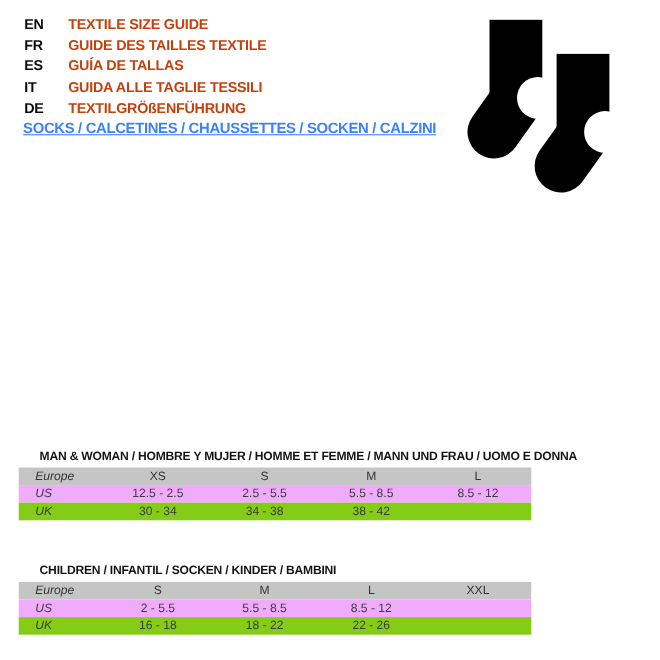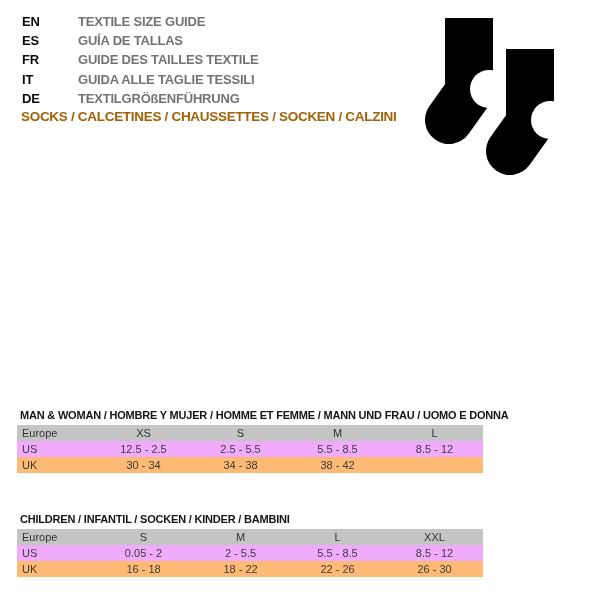--- a/index.html
+++ b/index.html
@@ -12,80 +12,80 @@
   .page {
     position: relative;
     width: 600px;
     height: 600px;
     background: #ffffff;
     overflow: hidden;
   }
 
   
   .lang-list { position: absolute; left: 22px; top: 12px; }
-  .lang-row { display: flex; height: 19.2px; align-items: center; gap: 16px; }
+  .lang-row { display: flex; height: 19.2px; align-items: center; }
   .lang-code {
     width: 40px; flex: 0 0 40px;
     font-weight: bold; font-size: 13px; color: #0a0a0a; letter-spacing: -0.2px;
   }
   .lang-label {
-    font-weight: bold; font-size: 13px; color: #737373;
+    font-weight: bold; font-size: 13px; color: #c2410c;
     letter-spacing: -0.2px; white-space: nowrap;
   }
 
   
   .category {
     position: absolute; left: 21px; top: 109px;
-    font-weight: bold; font-size: 13.5px; color: #a16207;
-    letter-spacing: -0.3px; white-space: nowrap;
+    font-weight: bold; font-size: 13.5px; color: #3b82f6;
+    letter-spacing: -0.3px; white-space: nowrap; text-decoration: underline;
   }
 
   
   .socks-svg { position: absolute; left: 420px; top: 14px; width: 160px; height: 180px; }
 
   
   .size-table { position: absolute; left: 17px; width: 466px; }
   .size-table.t1 { top: 409px; }
   .size-table.t2 { top: 513px; }
   .table-title {
     font-size: 11px; font-weight: bold; color: #141414;
-    letter-spacing: -0.2px; margin: 0 0 4px 3px; white-space: nowrap;
+    letter-spacing: -0.2px; margin: 0 0 4px 19px; white-space: nowrap;
   }
   .trow {
     display: grid;
     grid-template-columns: 78px 1fr 1fr 1fr 1fr;
     height: 16px;
     background: #f0abfc;
   }
   .trow.thead { background: #c5c5c5; }
-  .trow.alt   { background: #fdba74; }
+  .trow.alt   { background: #84cc16; }
   .cell {
     font-size: 11px; color: #3c3c3c; line-height: 16px;
     text-align: center; white-space: nowrap; overflow: hidden;
   }
-  .cell.cfirst { text-align: left; padding-left: 5px; }
+  .cell.cfirst { text-align: left; padding-left: 15px; font-style: italic; }
   .trow.thead .cell { color: #333333; }
 </style>
 </head>
 <body>
 
 <div class="page">
 
   <div class="lang-list">
     <div class="lang-row">
       <span class="lang-code">EN</span>
       <span class="lang-label">TEXTILE SIZE GUIDE</span>
     </div>
     <div class="lang-row">
+      <span class="lang-code">FR</span>
+      <span class="lang-label">GUIDE DES TAILLES TEXTILE</span>
+    </div>
+    <div class="lang-row">
       <span class="lang-code">ES</span>
       <span class="lang-label">GUÍA DE TALLAS</span>
-    </div>
-    <div class="lang-row">
-      <span class="lang-code">FR</span>
-      <span class="lang-label">GUIDE DES TAILLES TEXTILE</span>
     </div>
     <div class="lang-row">
       <span class="lang-code">IT</span>
       <span class="lang-label">GUIDA ALLE TAGLIE TESSILI</span>
     </div>
     <div class="lang-row">
       <span class="lang-code">DE</span>
       <span class="lang-label">TEXTILGRÖßENFÜHRUNG</span>
     </div>
   </div>
@@ -133,27 +133,25 @@
     <div class="table-title">CHILDREN / INFANTIL / SOCKEN / KINDER / BAMBINI</div>
     <div class="trow thead">
       <div class="cell cfirst">Europe</div>
       <div class="cell">S</div>
       <div class="cell">M</div>
       <div class="cell">L</div>
       <div class="cell">XXL</div>
     </div>
     <div class="trow">
       <div class="cell cfirst">US</div>
-      <div class="cell">0.05 - 2</div>
       <div class="cell">2 - 5.5</div>
       <div class="cell">5.5 - 8.5</div>
       <div class="cell">8.5 - 12</div>
     </div>
     <div class="trow alt">
       <div class="cell cfirst">UK</div>
       <div class="cell">16 - 18</div>
       <div class="cell">18 - 22</div>
       <div class="cell">22 - 26</div>
-      <div class="cell">26 - 30</div>
     </div>
   </section>
 
 </div>
 
 </body></html>

